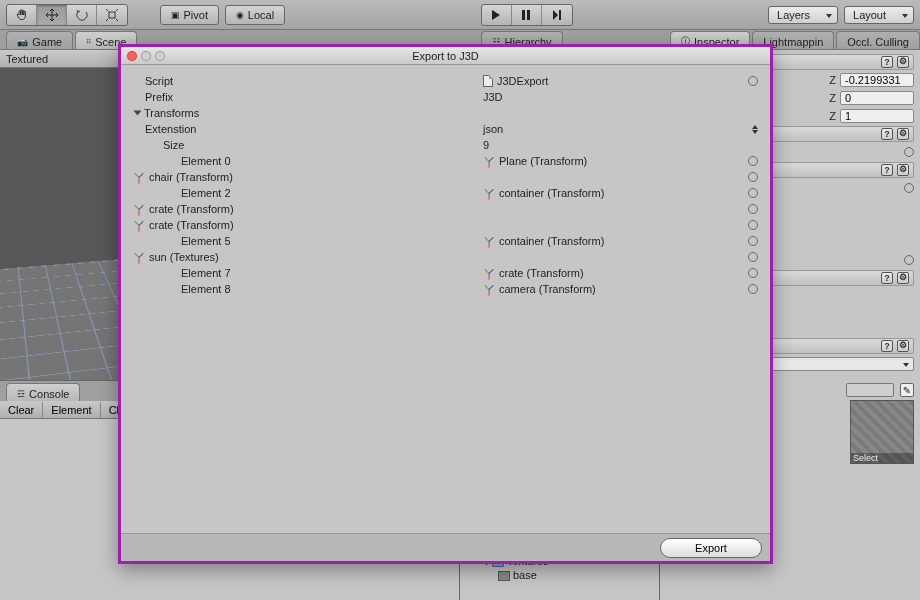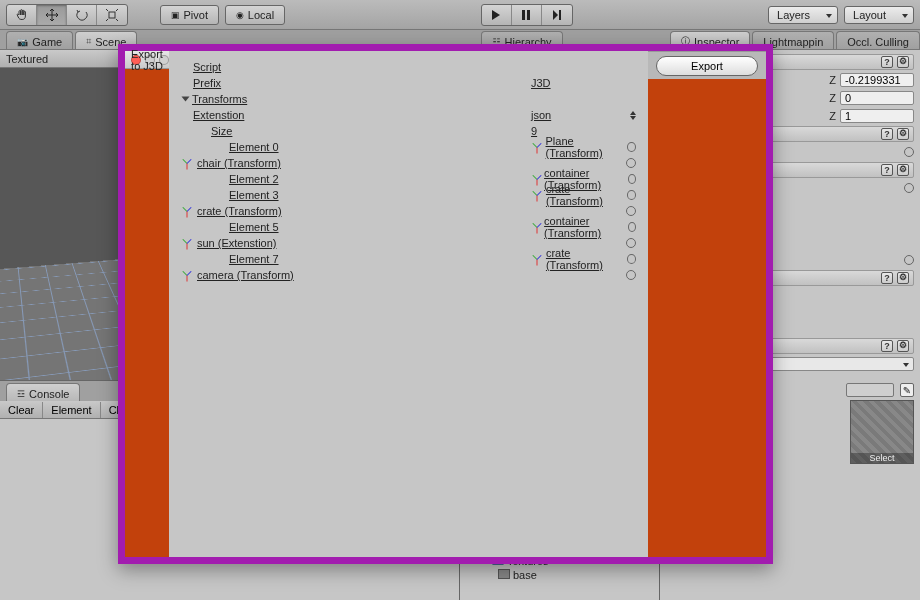--- a/index.html
+++ b/index.html
@@ -33,53 +33,53 @@
 
   
   .console-pane { height:220px; border-top:1px solid #666; background:#c6c6c6; }
   .console-tab { height:20px; background:#a0a0a0; display:flex; align-items:end; padding-left:6px; }
   .console-toolbar { height:18px; background:linear-gradient(#c9c9c9,#b0b0b0); border-bottom:1px solid #777; display:flex; align-items:center; }
   .console-toolbar button { height:16px; border:none; border-right:1px solid #888; background:transparent; padding:0 8px; cursor:pointer; }
 
   
   .hier-pane { width:200px; border-right:1px solid #666; background:#c6c6c6; display:flex; flex-direction:column; }
   .hier-body { flex:1; padding:4px 6px; }
-  .tree-item { display:flex; align-items:flex-start; gap:3px; padding:1px 0 1px 6px; }
+  .tree-item { display:flex; align-items:flex-end; gap:3px; padding:1px 0 1px 6px; }
   .tree-item.lvl1 { padding-left:18px; }
   .tree-item.lvl2 { padding-left:32px; }
   .foldout { width:0; height:0; border-top:4px solid transparent; border-bottom:4px solid transparent; border-left:5px solid #444; display:inline-block; }
   .foldout.open { transform:rotate(90deg); }
   .folder-ico { width:12px; height:10px; background:#7fa8d8; border:1px solid #4a6a94; border-radius:1px; display:inline-block; }
 
   
   .insp-pane { flex:1; background:#c6c6c6; display:flex; flex-direction:column; position:relative; }
   .insp-body { padding:4px 6px; display:flex; flex-direction:column; gap:2px; }
   .row { display:flex; align-items:center; gap:4px; height:16px; }
   .numfield { border:1px solid #888; background:#efefef; height:14px; padding:0 4px; width:60px; text-align:left; border-radius:2px; }
   .checkbox { width:12px; height:12px; border:1px solid #666; background:#eee; display:inline-block; position:relative; }
   .checkbox.checked::after { content:"✓"; position:absolute; left:0; top:-2px; font-size:11px; color:#2a4d8f; }
   .section-hdr { background:linear-gradient(#d9d9d9,#c1c1c1); border:1px solid #999; border-radius:2px; height:16px; display:flex; align-items:center; padding:0 4px; gap:4px; font-weight:bold; }
   .gear-ico { width:12px;height:12px;display:inline-block;border:1px solid #555;border-radius:2px;background:linear-gradient(#e8e8e8,#ccc); position:relative;}
   .gear-ico::after{content:"⚙";position:absolute;left:1px;top:-1px;font-size:9px;color:#333;}
   .help-ico { width:12px;height:12px;display:inline-block;border:1px solid #555;border-radius:2px;background:linear-gradient(#e8e8e8,#ccc);text-align:center;line-height:10px;font-size:9px;color:#333;}
   .thumb { width:64px; height:64px; border:1px solid #555; background:repeating-linear-gradient(45deg,#888 0 4px,#7a7a7a 4px 8px); position:relative; }
-  .thumb-label { position:absolute; bottom:0; left:0; right:0; background:rgba(0,0,0,.3); color:#eee; font-size:9px; text-align:center; padding:0 2px; }
+  .thumb-label { position:absolute; bottom:0; left:0; right:0; background:rgba(0,0,0,.3); color:#eee; font-size:9px; text-align:left; padding:0 2px; }
   .colorstrip { width:48px; height:14px; background:#cfcfcf; border:1px solid #777; border-radius:2px; }
   .picker { width:14px;height:14px;border:1px solid #666;background:#eee;border-radius:2px;display:inline-flex;align-items:center;justify-content:center;font-size:10px; }
 
   
-  .modal { position:absolute; left:118px; top:44px; width:655px; height:520px; background:#c2410c; border:7px solid #a21caf; box-shadow:0 6px 18px rgba(0,0,0,.35); display:flex; flex-direction:row; z-index:50; }
+  .modal { position:absolute; left:118px; top:44px; width:655px; height:520px; background:#701a75; border:3px solid #a21caf; box-shadow:0 6px 18px rgba(0,0,0,.35); display:flex; flex-direction:column; z-index:50; }
   .modal-titlebar { height:18px; background:linear-gradient(#e6e6e6,#cacaca); border-bottom:1px solid #999; display:flex; align-items:center; position:relative; }
   .traffic { display:flex; gap:4px; padding-left:6px; }
   .traffic span { width:10px;height:10px;border-radius:50%;border:1px solid rgba(0,0,0,.25); }
   .tl-red{background:#ff5f56;} .tl-yel{background:#d0d0d0;} .tl-grn{background:#d0d0d0;}
   .modal-title { position:absolute; left:0; right:0; text-align:center; pointer-events:none; }
   .modal-body { flex:1; background:#c6c6c6; padding:8px 8px 4px 8px; overflow:hidden; display:flex; flex-direction:column; }
   .prop-list { background:#c6c6c6; }
-  .prop-row { display:flex; align-items:center; height:16px; padding:0 4px;text-decoration:underline; }
+  .prop-row { display:flex; align-items:center; height:16px; padding:0 4px; }
   .prop-label { width:350px; padding-left:12px; }
   .prop-label.indent1 { padding-left:30px; }
   .prop-label.indent2 { padding-left:48px; }
   .prop-value { flex:1; display:flex; align-items:center; gap:4px; }
   .pick-dot { margin-left:auto; width:10px;height:10px;border:1px solid #666;border-radius:50%; display:inline-block;}
   .axis-ico { width:12px;height:12px; display:inline-block; position:relative; }
   .axis-ico::before,.axis-ico::after{content:"";position:absolute;left:6px;top:6px;width:6px;height:1px;background:#d33;transform-origin:left;}
   .axis-ico::before{transform:rotate(-135deg);background:#3a3;}
   .axis-ico::after{transform:rotate(-45deg);background:#33d;}
   .axis-ico span{position:absolute;left:6px;top:6px;width:6px;height:1px;background:#d33;transform-origin:left;transform:rotate(90deg);}
@@ -336,20 +336,25 @@
       <span class="tl-red"></span>
       <span class="tl-yel"></span>
       <span class="tl-grn"></span>
     </div>
     <div class="modal-title">Export to J3D</div>
   </div>
   <div class="modal-body">
     <div class="prop-list">
       <div class="prop-row">
         <div class="prop-label">Script</div>
+        <div class="prop-value">
+            <span class="file-ico"></span>
+            <span>J3DExport</span>
+            <span class="pick-dot"></span>
+          </div>
       </div>
       <div class="prop-row">
         <div class="prop-label">Prefix</div>
         <div class="prop-value">
             <span>J3D</span>
           </div>
       </div>
       <div class="prop-row">
         <div class="prop-label" style="padding-left:2px;display:flex;align-items:center;gap:4px">
             <span class="foldout open"></span>
@@ -397,21 +402,20 @@
             <div class="prop-label indent2">Element 2</div>
             <div class="prop-value">
               <span class="axis-ico">
                 <span></span>
               </span>
               <span>container (Transform)</span>
               <span class="pick-dot"></span>
             </div>
           </div>
           <div class="prop-row">
-            <div class="prop-label indent2">Element 3</div>
             <div class="prop-value">
               <span class="axis-ico">
                 <span></span>
               </span>
               <span>crate (Transform)</span>
               <span class="pick-dot"></span>
             </div>
           </div>
           <div class="prop-row">
             <div class="prop-value">
@@ -430,35 +434,36 @@
               </span>
               <span>container (Transform)</span>
               <span class="pick-dot"></span>
             </div>
           </div>
           <div class="prop-row">
             <div class="prop-value">
               <span class="axis-ico">
                 <span></span>
               </span>
-              <span>sun (Extenstion)</span>
+              <span>sun (Textures)</span>
               <span class="pick-dot"></span>
             </div>
           </div>
           <div class="prop-row">
             <div class="prop-label indent2">Element 7</div>
             <div class="prop-value">
               <span class="axis-ico">
                 <span></span>
               </span>
               <span>crate (Transform)</span>
               <span class="pick-dot"></span>
             </div>
           </div>
           <div class="prop-row">
+            <div class="prop-label indent2">Element 8</div>
             <div class="prop-value">
               <span class="axis-ico">
                 <span></span>
               </span>
               <span>camera (Transform)</span>
               <span class="pick-dot"></span>
             </div>
           </div>
         </div>
     </div>

